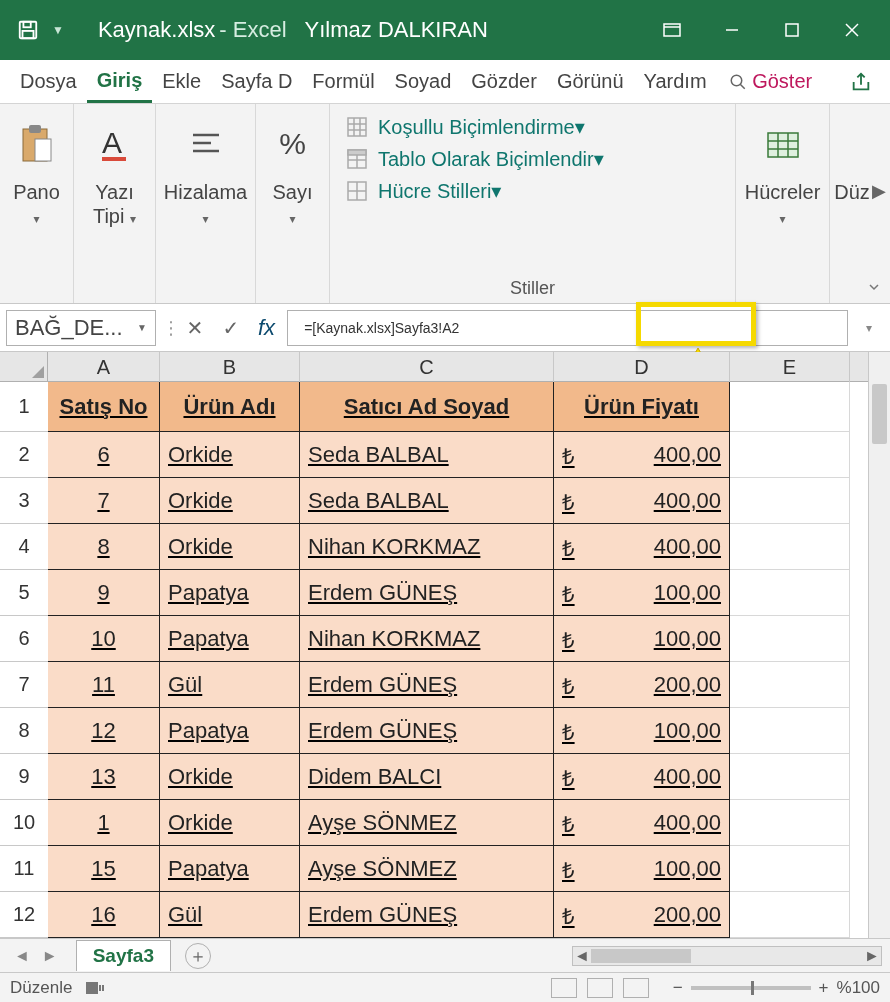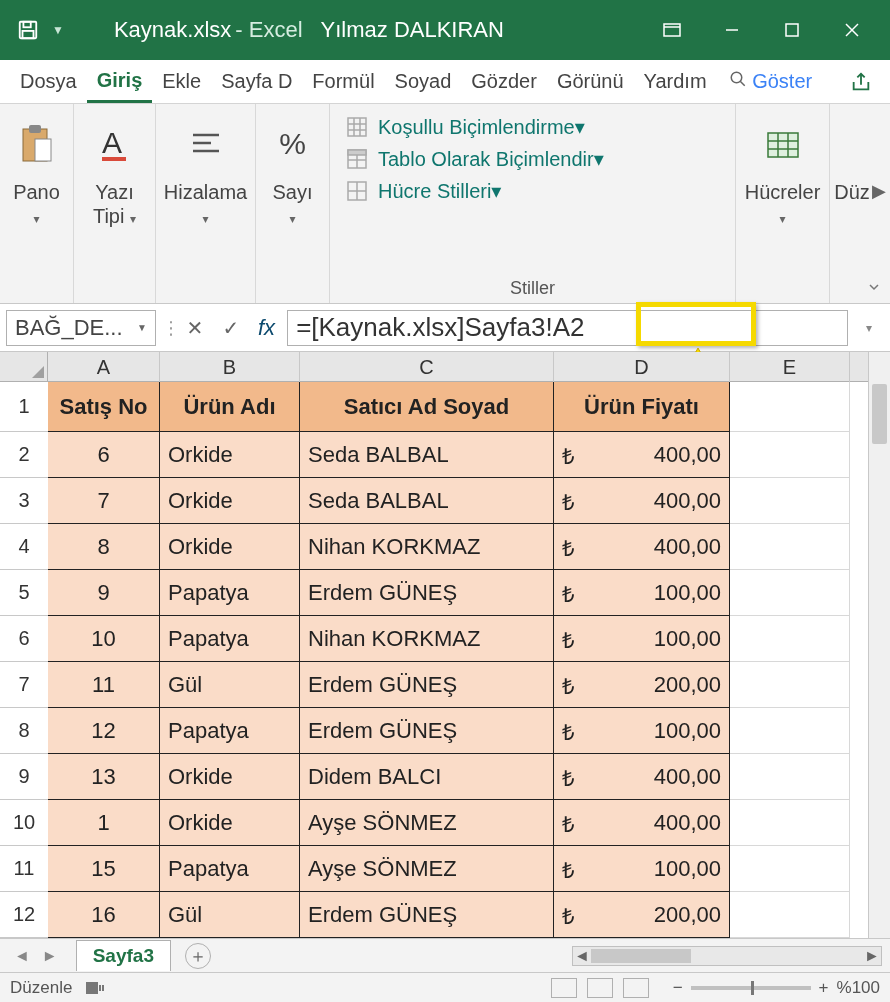--- a/index.html
+++ b/index.html
@@ -2,32 +2,32 @@
 <html><head>
 <meta charset="utf-8">
 <style>
 * { box-sizing: border-box; margin: 0; padding: 0; font-family: "Segoe UI", Arial, sans-serif; }
 body { width: 890px; height: 1002px; background: #fff; overflow: hidden; position: relative; }
 
 
 .titlebar { height: 60px; background: #217346; display: flex; align-items: center; color: #fff; padding: 0 8px; }
 .titlebar .save-ico { width: 28px; height: 28px; display: flex; align-items: center; justify-content: center; margin: 0 6px; }
 .titlebar .qdrop { font-size: 12px; color: #c8e6d6; margin: 0 10px 0 4px; }
-.titlebar .title { font-size: 22px; flex: 0 0 auto; margin-left: 40px; }
+.titlebar .title { font-size: 22px; flex: 0 0 auto; margin-left: 24px; }
 .titlebar .appname { font-size: 22px; margin-left: 4px; color: #d6ede1; }
 .titlebar .username { font-size: 22px; margin-left: 18px; }
 .titlebar .spacer { flex: 1; }
 .titlebar .winbtn { width: 60px; height: 60px; display: flex; align-items: center; justify-content: center; font-size: 16px; }
 .titlebar .winbtn svg { stroke: #fff; }
 
 
 .tabs { height: 44px; background: #fff; border-bottom: 1px solid #d4d4d4; display: flex; align-items: center; padding: 0 10px; font-size: 20px; color: #444; }
 .tabs .tab { padding: 0 10px; height: 100%; display: flex; align-items: center; cursor: pointer; }
 .tabs .tab.active { color: #217346; border-bottom: 3px solid #217346; font-weight: 600; }
-.tabs .search { margin-left: 12px; display: flex; color: #3b82f6; }
+.tabs .search { margin-left: 12px; display: flex; align-items: center; color: #be185d; }
 .tabs .share { margin-left: auto; color: #217346; padding: 0 8px; }
 
 
 .ribbon { height: 200px; background: #f3f3f3; border-bottom: 1px solid #c8c8c8; display: flex; position: relative; }
 .rgroup { border-right: 1px solid #d8d8d8; display: flex; flex-direction: column; align-items: center; justify-content: flex-start; padding: 10px 12px 4px; }
 .rgroup .ico { height: 60px; display: flex; align-items: center; justify-content: center; }
 .rgroup .lbl { font-size: 20px; color: #444; text-align: center; margin-top: 6px; line-height: 1.2; }
 .rgroup .drop { font-size: 12px; color: #666; }
 .styles-group { flex: 1; display: flex; flex-direction: column; padding: 10px 14px 4px; border-right: 1px solid #d8d8d8; }
 .styles-group .row { display: flex; align-items: center; color: #0f766e; font-size: 20px; margin-bottom: 6px; }
@@ -35,35 +35,35 @@
 .styles-group .glabel { text-align: center; font-size: 18px; color: #555; margin-top: auto; }
 .ribbon-arrow { position: absolute; right: 6px; bottom: 6px; width: 18px; height: 18px; }
 
 
 .fbar { height: 48px; border-bottom: 1px solid #c8c8c8; display: flex; align-items: center; background: #fff; padding: 4px 6px; gap: 6px; position: relative; }
 .namebox { width: 150px; height: 36px; border: 1px solid #b0b0b0; background: #fff; display: flex; align-items: center; padding: 0 8px; font-size: 22px; color: #444; }
 .namebox .dd { margin-left: auto; font-size: 10px; color: #666; }
 .fbar .sep { width: 12px; text-align: center; color: #999; font-size: 18px; }
 .fbar .fbtn { width: 30px; height: 30px; display: flex; align-items: center; justify-content: center; color: #666; font-size: 20px; }
 .fbar .fx { font-style: italic; font-size: 22px; color: #0c4a6e; margin: 0 6px; }
-.finput { flex: 1; height: 36px; border: 1px solid #b0b0b0; background: #fff; padding: 0 8px; font-size: 26px; color: #333; display: flex; align-items: center; }
+.finput { flex: 1; height: 36px; border: 1px solid #b0b0b0; background: #fff; padding: 0 16px; font-size: 14px; color: #333; display: flex; align-items: center; }
 .highlight-box { position: absolute; border: 5px solid #f5d900; pointer-events: none; box-shadow: 2px 2px 4px rgba(0,0,0,.3); }
 .highlight-arrow { position: absolute; pointer-events: none; }
 
 
 .sheet { position: relative; height: 586px; display: flex; }
 .colhdrs { height: 30px; background: #e6e6e6; display: flex; border-bottom: 1px solid #b0b0b0; }
 .corner { width: 48px; height: 30px; background: #e6e6e6; border-right: 1px solid #b0b0b0; border-bottom: 1px solid #b0b0b0; position: relative; }
 .corner::after { content: ""; position: absolute; right: 3px; bottom: 3px; width: 0; height: 0; border-style: solid; border-width: 0 0 12px 12px; border-color: transparent transparent #a0a0a0 transparent; }
 .colhdr { height: 30px; border-right: 1px solid #c8c8c8; display: flex; align-items: center; justify-content: center; font-size: 20px; color: #333; }
 .rowhdr { height: 46px; border-bottom: 1px solid #c8c8c8; display: flex; align-items: center; justify-content: center; font-size: 20px; color: #333; }
 .rowhdr.first { height: 50px; }
 .gridwrap { flex: 1; overflow: hidden; position: relative; }
 .gridbody { position: absolute; top: 30px; left: 0; right: 0; }
-.datarow { display: flex; height: 46px; }
+.datarow { display: flex; height: 46px; text-decoration: underline; }
 .datarow.hdr { height: 50px; }
 .cell { border-right: 1px solid #222; border-bottom: 1px solid #222; display: flex; align-items: center; padding: 0 8px; font-size: 22px; color: #222; background: #fadcc8; }
 .datarow.hdr .cell { background: #f2b98b; font-weight: 700; justify-content: center; }
 .cell.center { justify-content: center; }
 .cell.price { justify-content: space-between; }
 .cell.price .cur { font-weight: 400; }
 .emptycell { border-right: 1px solid #d8d8d8; border-bottom: 1px solid #d8d8d8; background: #fff; }
 .colA { width: 112px; } .colB { width: 140px; } .colC { width: 254px; } .colD { width: 176px; } .colE { width: 120px; }
 .vscroll { width: 22px; background: #f0f0f0; border-left: 1px solid #c8c8c8; position: relative; }
 .vscroll .thumb { position: absolute; top: 32px; left: 3px; right: 3px; height: 60px; background: #c8c8c8; border-radius: 2px; }

